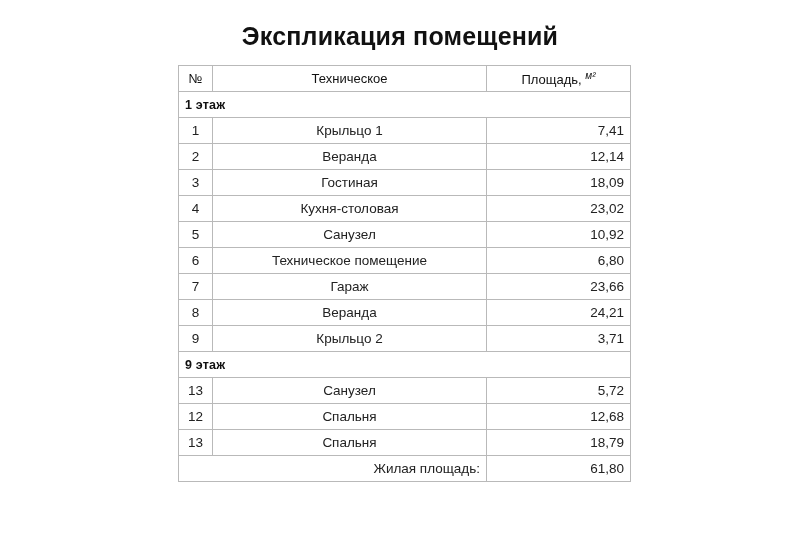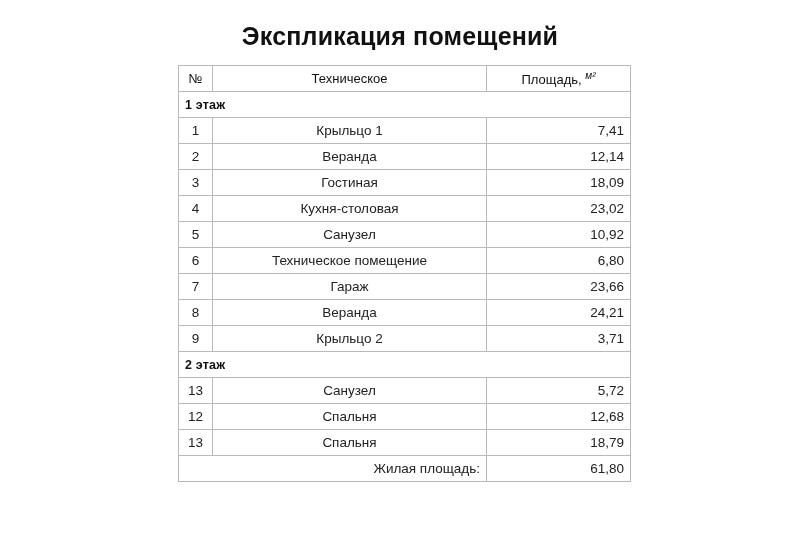--- a/index.html
+++ b/index.html
@@ -157,21 +157,21 @@
           <td class="name">Веранда</td>
           <td class="area">24,21</td>
         </tr>
         <tr>
           <td class="num">9</td>
           <td class="name">Крыльцо 2</td>
           <td class="area">3,71</td>
         </tr>
 
         <tr class="floor-row">
-          <td colspan="3">2 этаж</td>
+          <td colspan="3">9 этаж</td>
         </tr>
 
         <tr>
           <td class="num">13</td>
           <td class="name">Санузел</td>
           <td class="area">5,72</td>
         </tr>
         <tr>
           <td class="num">12</td>
           <td class="name">Спальня</td>

